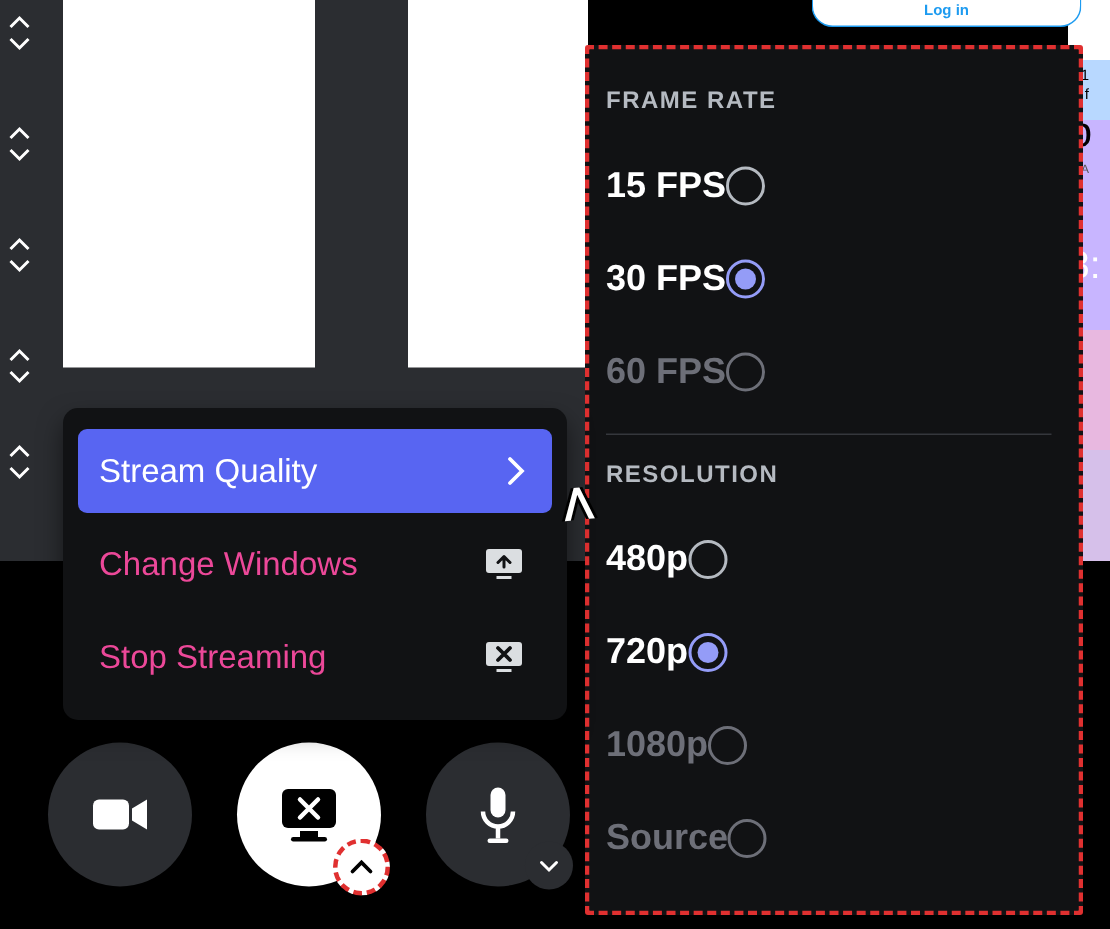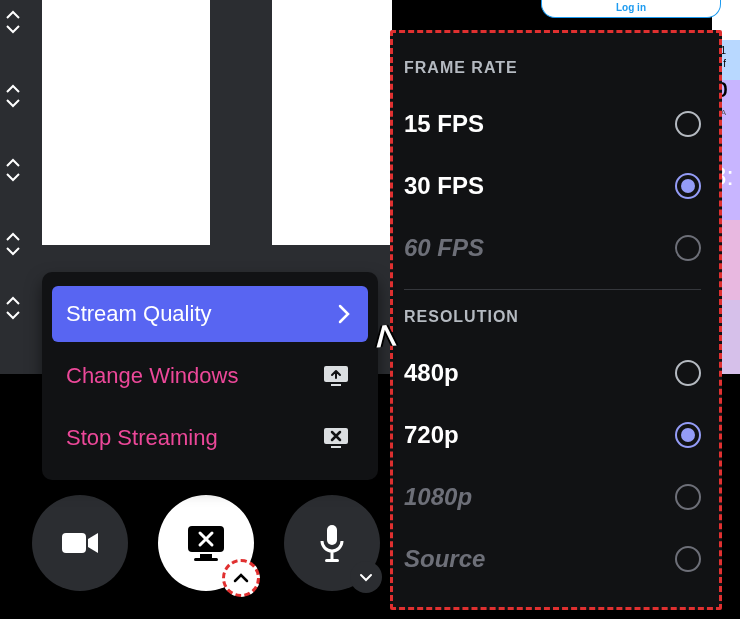--- a/index.html
+++ b/index.html
@@ -142,29 +142,29 @@
     .panel-heading {
       font-size: 16px;
       font-weight: 800;
       color: #b5bac1;
       letter-spacing: 1px;
       text-transform: uppercase;
       margin-bottom: 16px;
     }
     .opt-row {
       height: 62px;
-      display: flex; align-items: center; justify-content: space-between;
+      display: flex; align-items: center; justify-content: flex-start;
       cursor: pointer;
     }
     .opt-label {
       font-size: 24px;
       font-weight: 600;
       color: #fff;
     }
-    .opt-label.disabled { color: #6d6f78; font-style: italic; }
+    .opt-label.disabled { color: #6d6f78; }
     .radio {
       width: 26px; height: 26px;
       border-radius: 50%;
       border: 2.5px solid #b5bac1;
       display: flex; align-items: center; justify-content: center;
     }
     .radio.disabled { border-color: #6d6f78; }
     .radio.selected { border-color: #949cf7; }
     .radio.selected::after {
       content: '';

